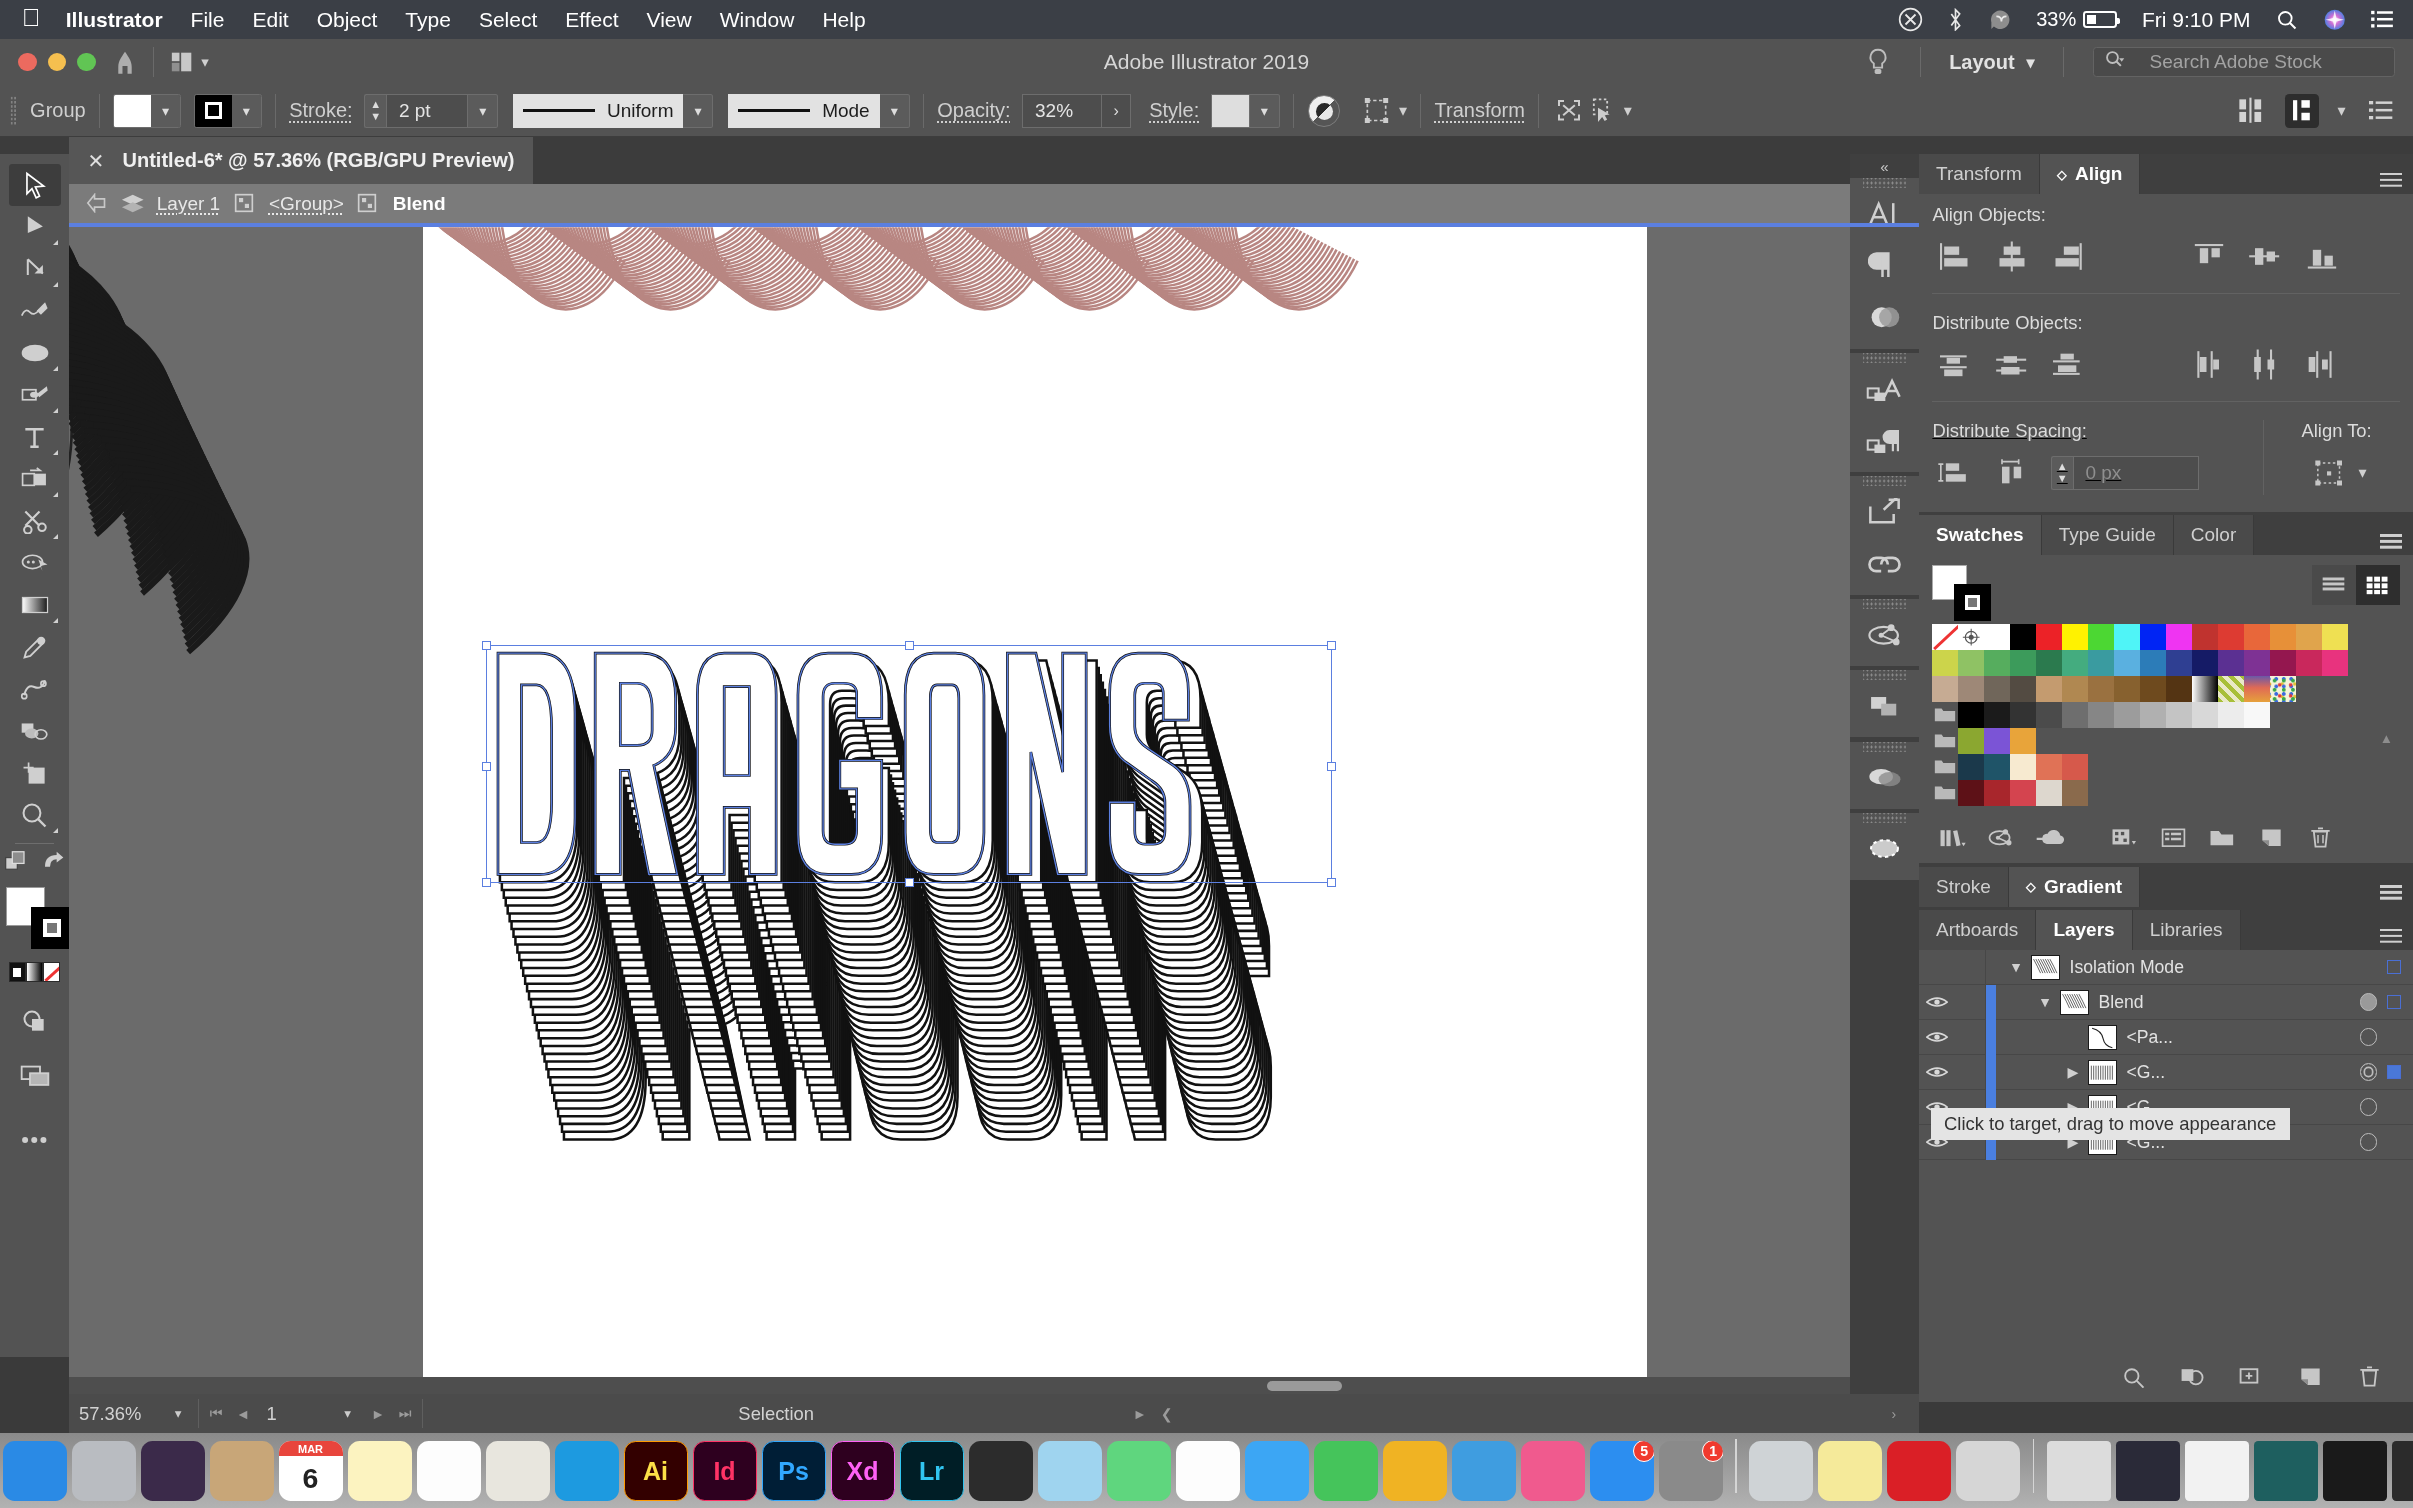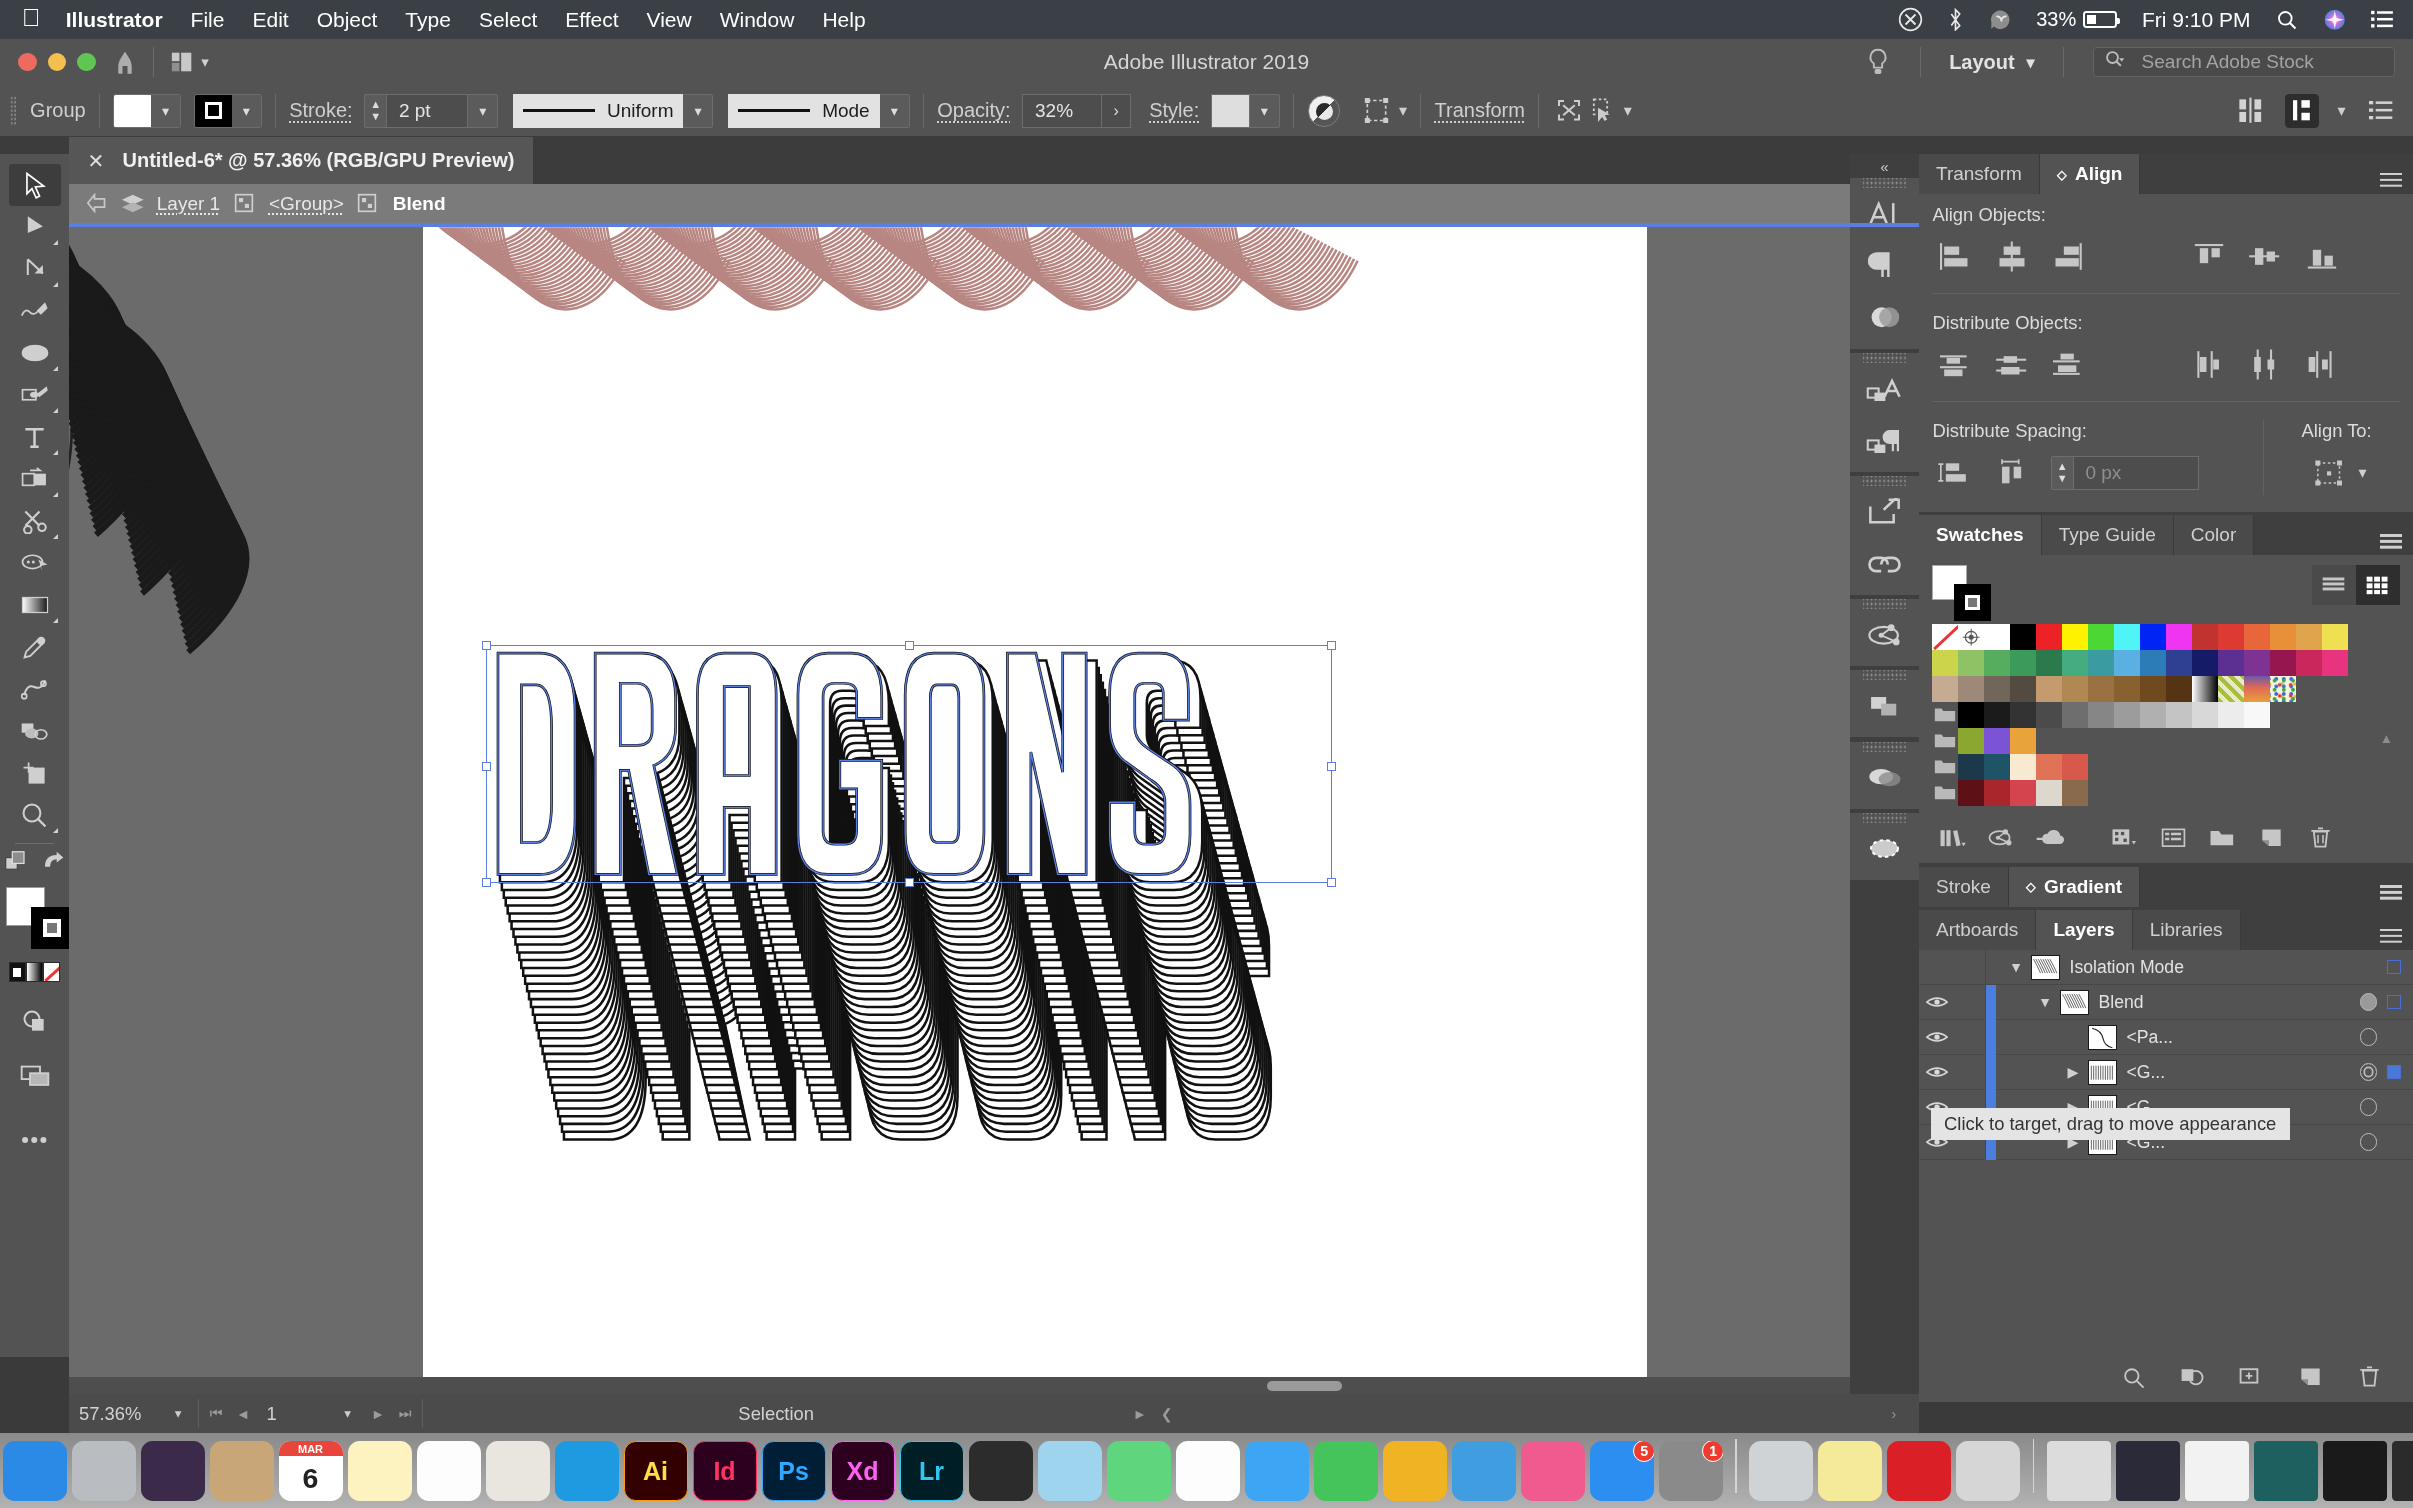--- a/index.html
+++ b/index.html
@@ -50,21 +50,21 @@
     color: #d6d6d6; font-size: 21px; pointer-events: none;
   }
   .tbright { margin-left: auto; display: flex; align-items: center; margin-right: 18.4px; }
   .bulb { width: 20px; height: 28.5px; margin-right: 15px; }
   .layoutbtn { display:flex; align-items:center; gap:11.7px; color:#e2e2e2; font-size:20px; font-weight:bold; padding: 0 11.7px;}
   .searchbox {
     width: 302px; height: 30px; background: #4a4a4a; border: 0.8px solid #636363;
     border-radius: 3.4px; display: flex; align-items: center; padding: 0 10px;
     color: #a3a3a3; font-size: 19px; margin-left: 11.7px;
   }
-  .searchbox .ph { margin-left: 16px; }
+  .searchbox .ph { margin-left: 24px; }
 
   
   #controlbar {
     position: absolute; top: 85px; left: 0; width: 2413px; height: 52px;
     background: #535353; display: flex; align-items: center;
     border-bottom: 0.8px solid #3d3d3d;
   }
   .gripdots { width: 6.7px; height: 28.5px; margin-left: 10px; margin-right: 13.4px;
     background-image: radial-gradient(#8a8a8a 1px, transparent 1.1px);
     background-size: 3.4px 4.2px; opacity:.85;}
@@ -1682,21 +1682,21 @@
               <rect x="24" y="15" width="7" height="12" fill="#c6c6c6"></rect>
               <rect x="33" y="5" width="2.5" height="32" fill="#c6c6c6"></rect>
             </svg>
         </span>
       </div>
     </div>
 
     <div class="pdivider"></div>
 
     <div class="psection" style="display:flex;">
-      <div style="flex:1;">
+      <div style="flex:1;text-decoration:underline;">
         <div class="plabel">Distribute Spacing:</div>
         <div class="alignrow">
           <span class="abtn">
             <svg width="40" height="35" viewBox="0 0 48 42">
                 <path d="M7 11 L7 31 M4 11 L10 11 M4 31 L10 31" stroke="#c6c6c6" stroke-width="2"></path>
                 <rect x="13" y="10" width="16" height="9" fill="#c6c6c6"></rect>
                 <rect x="13" y="23" width="24" height="9" fill="#c6c6c6"></rect>
               </svg>
           </span>
           <span class="abtn">

